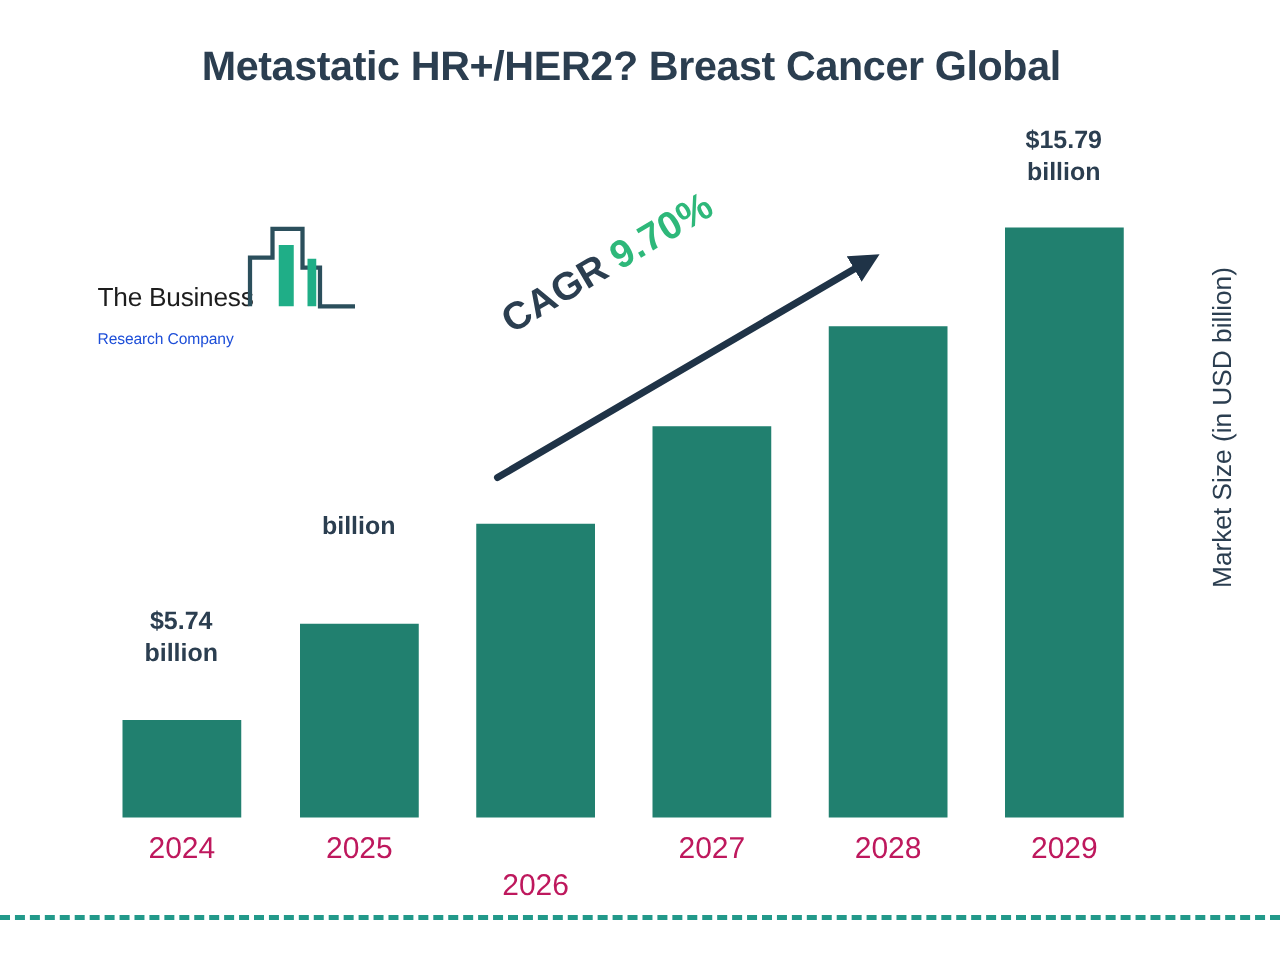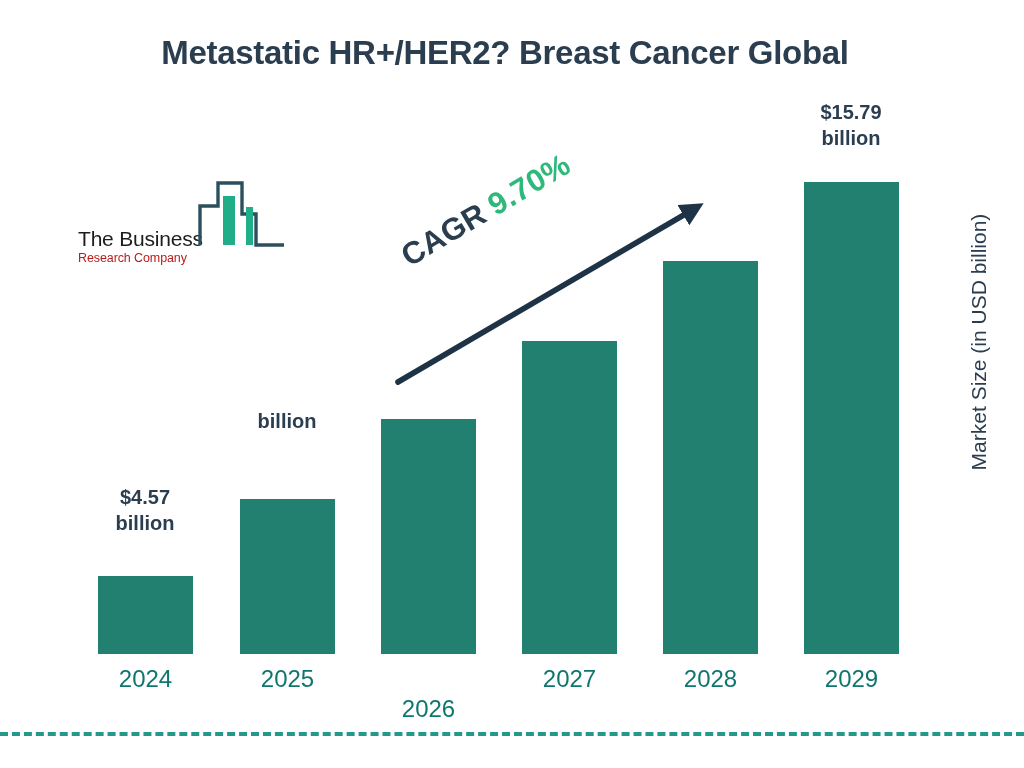--- a/index.html
+++ b/index.html
@@ -53,23 +53,23 @@
     letter-spacing: -0.2px;
     color: #1d1d1d;
     line-height: 1;
     white-space: nowrap;
     margin-top: 30px;
   }
   #logo-line2 {
     font-family: "Liberation Sans", sans-serif;
     font-size: 12.5px;
     letter-spacing: -0.1px;
-    color: #b91c1c;
+    color: #1d4ed8;
     line-height: 1;
-    margin-top: 3px;
+    margin-top: 16px;
     white-space: nowrap;
   }
   #logo-mark {
     position: absolute;
     left: 118px;
     top: 0px;
   }
 
   
   #plot {
@@ -91,21 +91,21 @@
     font-weight: bold;
     color: #2b3e50;
     line-height: 1.28;
     white-space: nowrap;
   }
   .x-tick-label {
     position: absolute;
     text-align: center;
     font-family: "Liberation Sans", sans-serif;
     font-size: 24px;
-    color: #0f766e;
+    color: #be185d;
     line-height: 1;
   }
 
   
   #y-axis-title {
     position: absolute;
     right: 10px;
     top: 330px;
     transform-origin: center center;
     transform: rotate(-90deg);
@@ -172,21 +172,21 @@
   <div id="plot">
 
     <div class="bar" style="left:98px; top:576px; width:95px; height:78px;"></div>
     <div class="bar" style="left:240px; top:499px; width:95px; height:155px;"></div>
     <div class="bar" style="left:381px; top:419px; width:95px; height:235px;"></div>
     <div class="bar" style="left:522px; top:341px; width:95px; height:313px;"></div>
     <div class="bar" style="left:663px; top:261px; width:95px; height:393px;"></div>
     <div class="bar" style="left:804px; top:182px; width:95px; height:472px;"></div>
 
     <div class="bar-value-label" style="left:75px; top:485px; width:140px;">
-      <div>$4.57</div>
+      <div>$5.74</div>
       <div>billion</div>
     </div>
 
     <div class="bar-value-label" style="left:217px; top:409px; width:140px;">
       <div>billion</div>
     </div>
 
     <div class="bar-value-label" style="left:781px; top:100px; width:140px;">
       <div>$15.79</div>
       <div>billion</div>

